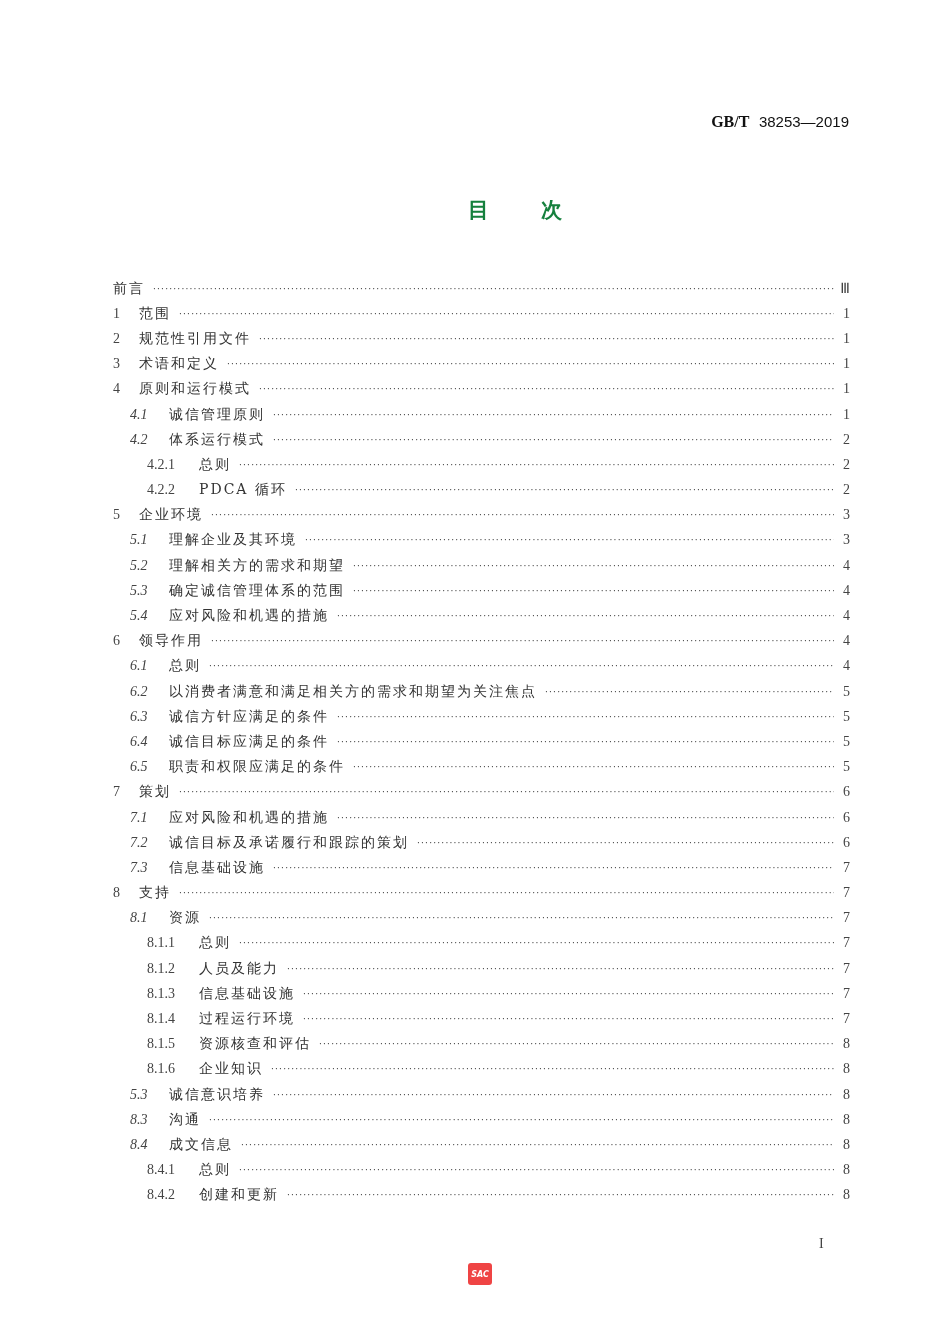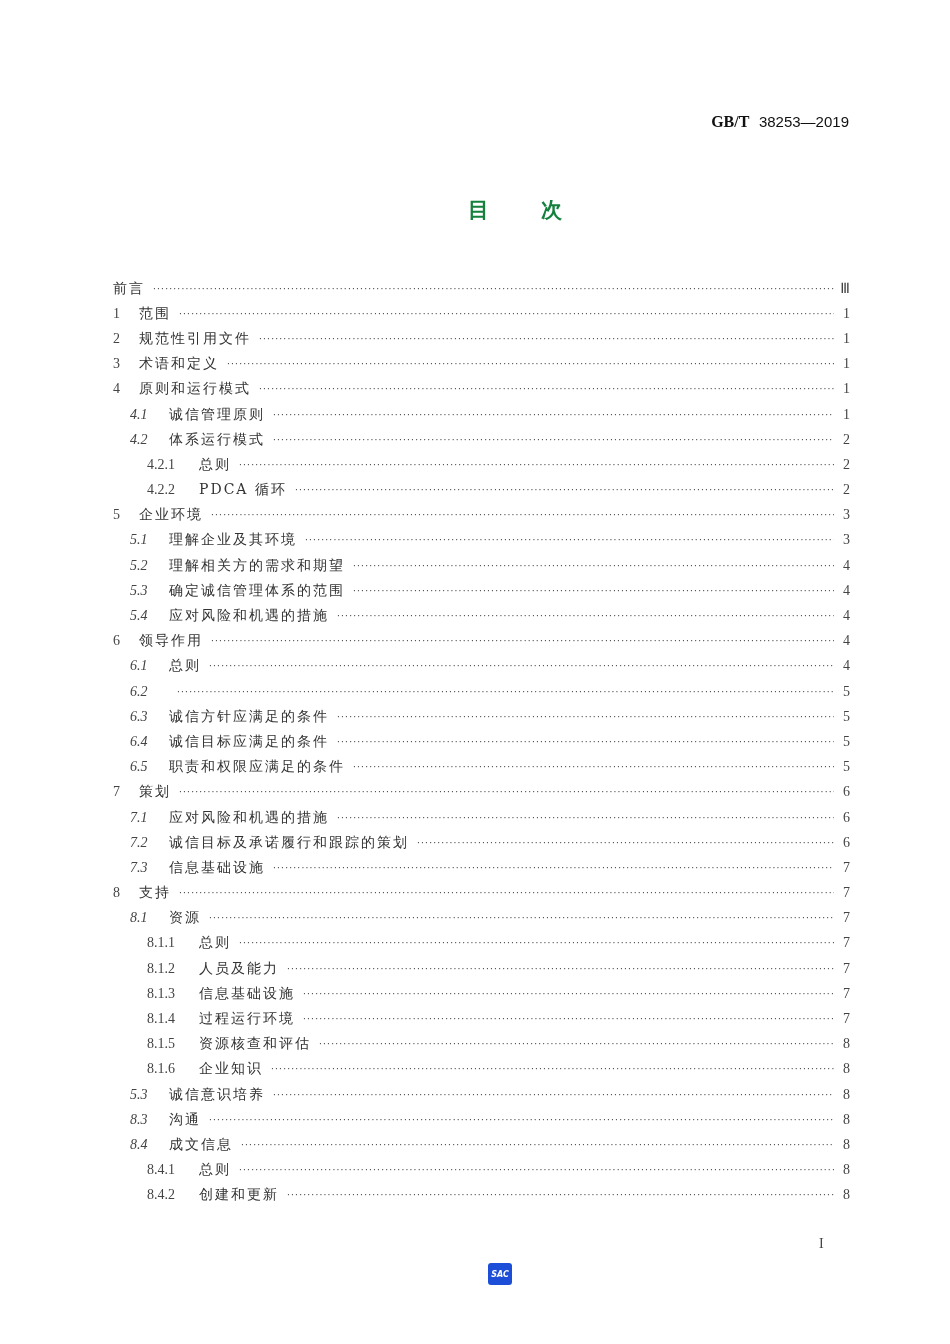--- a/index.html
+++ b/index.html
@@ -20,22 +20,22 @@
     .toc-num { display: inline-block; font-family: "Liberation Serif", serif; font-size: 14px; color: #444; }
     .l1 .toc-num { width: 26px; }
     .l2 .toc-num { width: 39px; font-style: italic; }
     .l3 .toc-num { width: 52px; }
     .toc-label { letter-spacing: 2px; }
     .toc-dots { flex: 1; overflow: hidden; margin: 0 6px 0 8px; color: #333; font-size: 9px;
                 letter-spacing: 1.2px; line-height: 14px; }
     .toc-dots::before { content: "··························································································································································································"; }
     .toc-page { min-width: 10px; text-align: right; font-family: "Liberation Serif", serif; color: #444; }
     .page-footer { position: absolute; top: 1236px; left: 819px; font-family: "Liberation Serif", serif; font-size: 14px; color: #444; }
-    .watermark { position: absolute; top: 1263px; left: 488px; width: 24px; height: 22px;
-                 background: #1d4ed8; border-radius: 3px; color: #fff; font-family: "DejaVu Sans", sans-serif;
+    .watermark { position: absolute; top: 1263px; left: 468px; width: 24px; height: 22px;
+                 background: #ef4444; border-radius: 3px; color: #fff; font-family: "DejaVu Sans", sans-serif;
                  font-size: 8px; font-weight: bold; font-style: italic; display: flex; align-items: center; justify-content: center; }
   </style>
 </head>
 <body>
 
 <div class="std-number">
   <span class="prefix">GB/T</span>&nbsp;
   <span class="num">38253—2019</span>
 </div>
 
@@ -132,20 +132,21 @@
       <span class="toc-page">4</span>
     </div>
     <div class="toc-row l2">
       <span class="toc-num">6.1</span>
       <span class="toc-label">总则</span>
       <span class="toc-dots"></span>
       <span class="toc-page">4</span>
     </div>
     <div class="toc-row l2">
       <span class="toc-num">6.2</span>
+      <span class="toc-label">以消费者满意和满足相关方的需求和期望为关注焦点</span>
       <span class="toc-dots"></span>
       <span class="toc-page">5</span>
     </div>
     <div class="toc-row l2">
       <span class="toc-num">6.3</span>
       <span class="toc-label">诚信方针应满足的条件</span>
       <span class="toc-dots"></span>
       <span class="toc-page">5</span>
     </div>
     <div class="toc-row l2">

